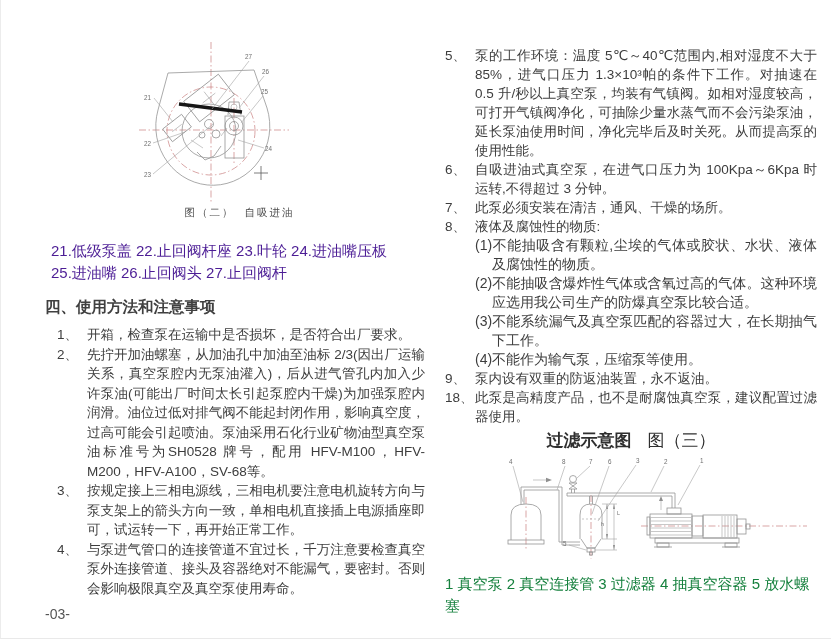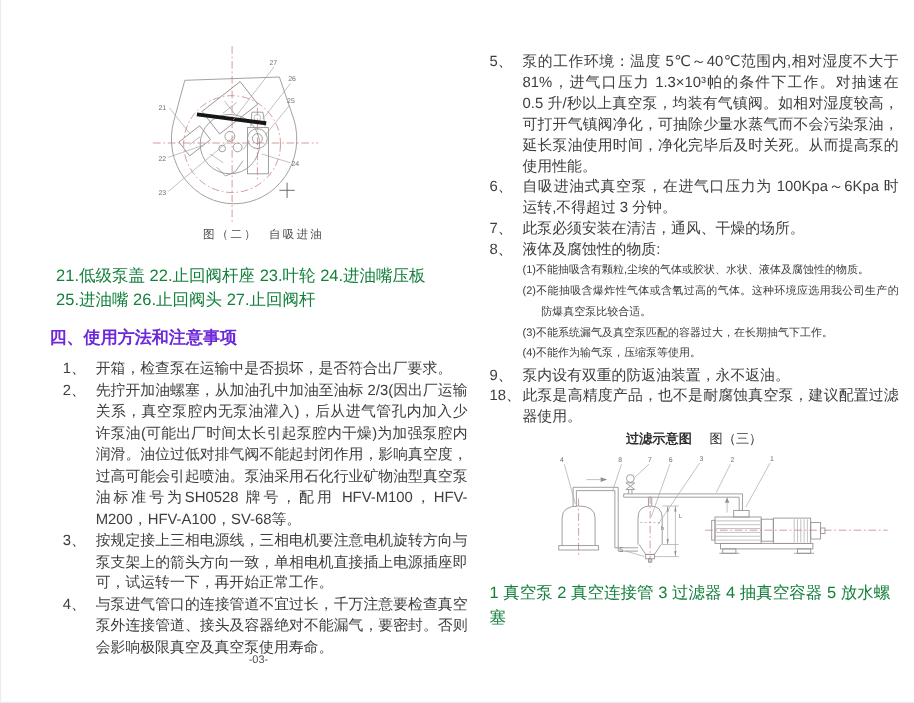--- a/index.html
+++ b/index.html
@@ -14,39 +14,39 @@
   .col-left{left:44px;top:22px;width:380px;}
   .col-right{left:444px;top:46px;width:372px;}
 
   
   .fig2wrap{position:relative;height:206px;}
   .fig2wrap svg{position:absolute;left:92px;top:14px;}
   .figcap{position:absolute;left:92px;top:184px;width:205px;text-align:center;
           font-size:10.5px;color:#4d4d4d;letter-spacing:2px;}
   .figcap span{margin:0 5px;}
 
-  .parts{font-size:15px;line-height:22px;margin:12px 0 0 6px;color:#15803d;}
-  .sec-title{font-size:15.5px;font-weight:bold;color:#6d28d9;margin:13px 0 7px 0;}
+  .parts{font-size:15px;line-height:22px;margin:12px 0 0 6px;color:#4c1d95;}
+  .sec-title{font-size:15.5px;font-weight:bold;color:#404040;margin:13px 0 7px 0;}
 
   .li{display:flex;font-size:13.5px;}
   .col-left  .li{line-height:19.5px;margin-left:12px;}
   .col-right .li{line-height:19px;}
   .li .num{width:30px;flex:none;}
   .li .txt{flex:1;text-align:justify;}
 
   .subs{margin-left:30px;}
-  .sub{font-size:10px;line-height:19px;padding-left:17px;text-indent:-17px;text-align:justify;}
+  .sub{font-size:14px;line-height:19px;padding-left:17px;text-indent:-17px;text-align:justify;}
 
   
-  .fig3-title{text-align:center;font-size:12px;color:#2f2f2f;margin-top:3px;}
+  .fig3-title{text-align:center;font-size:17px;color:#2f2f2f;margin-top:3px;}
   .fig3-title .b{font-weight:bold;margin-right:16px;}
   .fig3wrap{position:relative;height:118px;margin-top:1px;}
   .caption3{font-size:15px;line-height:22px;color:#15803d;margin-top:2px;}
 
-  .pagenum{position:absolute;bottom:32px;font-size:10px;color:#555;text-align:center;}
+  .pagenum{position:absolute;bottom:16px;font-size:14px;color:#555;}
   .pn-left{left:44px;width:380px;}
   .pn-right{left:444px;width:372px;}
 
   svg{overflow:visible;}
   svg .ln{stroke:#949494;stroke-width:0.8;fill:none;}
   svg .thin{stroke:#a2a2a2;stroke-width:0.6;fill:none;}
   svg .red{stroke:#c97f7f;stroke-width:0.7;fill:none;stroke-dasharray:7 2.5 1.5 2.5;}
   svg .bar{stroke:#161616;stroke-width:3.6;fill:none;}
   svg text{font-size:6.3px;fill:#6f6f6f;font-family:"Liberation Sans","DejaVu Sans",sans-serif;}
   svg text.dim{font-size:5.3px;}
@@ -148,21 +148,21 @@
     <div class="li">
       <span class="num">4、</span>
       <div class="txt">与泵进气管口的连接管道不宜过长，千万注意要检查真空泵外连接管道、接头及容器绝对不能漏气，要密封。否则会影响极限真空及真空泵使用寿命。</div>
     </div>
   </div>
 
   <div class="col col-right">
 
     <div class="li">
       <span class="num">5、</span>
-      <div class="txt">泵的工作环境：温度 5℃～40℃范围内,相对湿度不大于 81%，进气口压力 1.3×10³帕的条件下工作。对抽速在 0.5 升/秒以上真空泵，均装有气镇阀。如相对湿度较高，可打开气镇阀净化，可抽除少量水蒸气而不会污染泵油，延长泵油使用时间，净化完毕后及时关死。从而提高泵的使用性能。</div>
+      <div class="txt">泵的工作环境：温度 5℃～40℃范围内,相对湿度不大于 85%，进气口压力 1.3×10³帕的条件下工作。对抽速在 0.5 升/秒以上真空泵，均装有气镇阀。如相对湿度较高，可打开气镇阀净化，可抽除少量水蒸气而不会污染泵油，延长泵油使用时间，净化完毕后及时关死。从而提高泵的使用性能。</div>
     </div>
     <div class="li">
       <span class="num">6、</span>
       <div class="txt">自吸进油式真空泵，在进气口压力为 100Kpa～6Kpa 时运转,不得超过 3 分钟。</div>
     </div>
     <div class="li">
       <span class="num">7、</span>
       <div class="txt">此泵必须安装在清洁，通风、干燥的场所。</div>
     </div>
     <div class="li">

